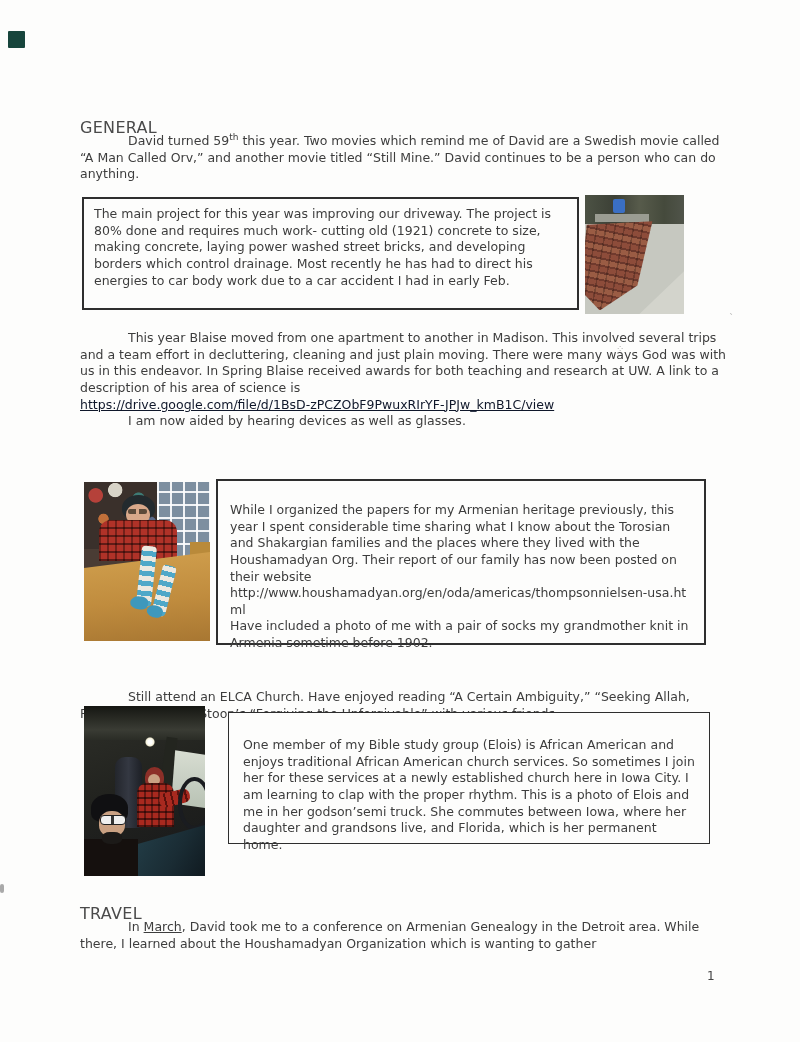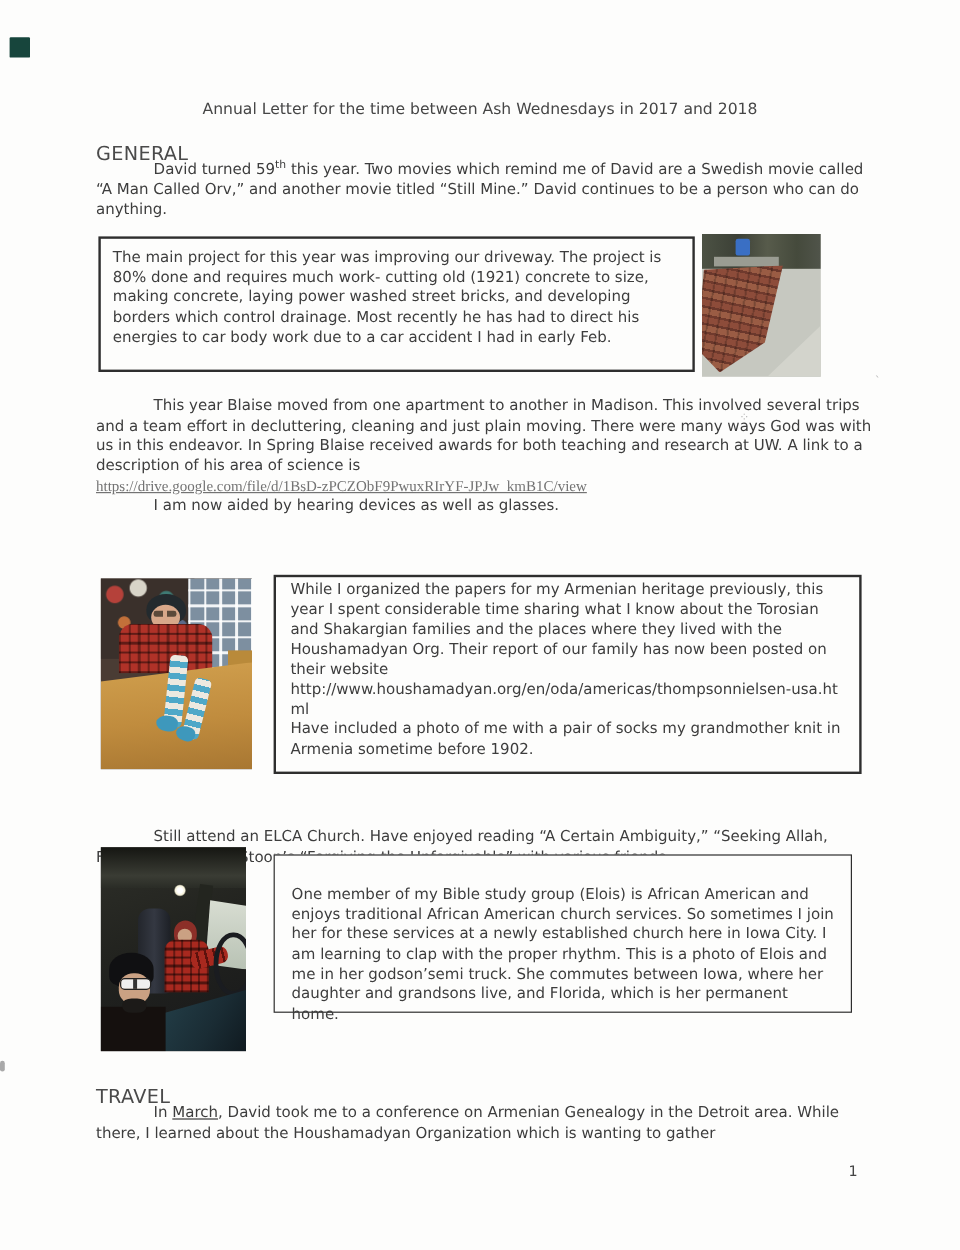--- a/index.html
+++ b/index.html
@@ -17,21 +17,21 @@
   .abs{position:absolute;}
   .indent{text-indent:48px;margin:0;}
   p{margin:0;}
   .title{width:100%;text-align:center;font-size:13px;color:#464646;}
   .heading{font-size:16px;color:#4a4a4a;letter-spacing:.3px;}
   .box{
     border:2px solid #2e2e2e;
     box-sizing:border-box;
     background:#fdfdfc;
   }
-  a.doc-link{color:#737373;text-decoration:underline;word-break:break-all;font-family:Liberation Serif, serif;}
+  a.doc-link{color:#0f172a;text-decoration:underline;word-break:break-all;}
   .plain-url{word-break:break-all;}
   .u{text-decoration:underline;}
   sup{font-size:9px;line-height:0;}
   .pagenum{font-size:12px;color:#444;}
   .corner-mark{background:#17453c;width:17px;height:17px;border-radius:1px;}
   .artifact{color:#b9b9b9;font-size:10px;}
   .edge-tick{width:4px;height:9px;background:#a9a9a9;border-radius:2px;}
 
   
   .photo{overflow:hidden;position:absolute;}
@@ -121,21 +121,20 @@
 </head>
 <body>
 
 <div class="sheet">
 
   <div class="abs corner-mark" style="left:8px;top:31px;"></div>
   <div class="abs artifact" style="left:729px;top:312px;">`</div>
   <div class="abs artifact" style="left:616px;top:342px;">⁘</div>
   <div class="abs edge-tick" style="left:0px;top:884px;"></div>
 
-  <div class="abs title" style="top:83px;left:0;">Annual Letter for the time between Ash Wednesdays in 2017 and 2018</div>
 
   <div class="abs heading" style="left:80px;top:117px;">GENERAL</div>
 
   <p class="abs indent" style="left:80px;top:133px;width:644px;"><span>David turned 59</span><sup>th</sup><span> this year.  Two movies which remind me of David are a Swedish movie called “A Man Called Orv,” and another movie titled “Still Mine.” David continues to be a person who can do anything.</span></p>
 
   <div class="abs box" style="left:82px;top:197px;width:497px;height:113px;padding:7px 10px;">
     <p>The main project for this year was improving our driveway.  The project is 80% done and requires much work- cutting old (1921) concrete to size, making concrete, laying power washed street bricks, and developing borders which control drainage.  Most recently he has had to direct his energies to car body work due to a car accident I had in early Feb.</p>
   </div>
   <div class="photo ph-driveway" style="left:585px;top:195px;width:99px;height:119px;">
     <div class="drv-top"></div>
@@ -156,21 +155,21 @@
     <div class="sk-grid"></div>
     <div class="sk-hair"></div>
     <div class="sk-face"></div>
     <div class="sk-glasses"></div>
     <div class="sk-plaid"></div>
     <div class="sk-chair"></div>
     <div class="sk-table"></div>
     <div class="sk-sock1"></div>
     <div class="sk-sock2"></div>
   </div>
-  <div class="abs box" style="left:228px;top:479px;width:490px;height:166px;padding:2px 12px;">
+  <div class="abs box" style="left:216px;top:479px;width:490px;height:166px;padding:21px 12px;">
     <p>While I organized the papers for my Armenian heritage previously, this year I spent considerable time sharing what I know about the Torosian and Shakargian families and the places where they lived with the Houshamadyan Org.  Their report of our family has now been posted on their website</p>
     <p class="plain-url">http://www.houshamadyan.org/en/oda/americas/thompsonnielsen-usa.html</p>
     <p>Have included a photo of me with a pair of socks my grandmother knit in Armenia sometime before 1902.</p>
   </div>
 
   <p class="abs indent" style="left:80px;top:656px;width:650px;margin-top:33px;">Still attend an ELCA Church.   Have enjoyed reading “A Certain Ambiguity,” “Seeking Allah, Finding Jesus” and Stoop’s “Forgiving the Unforgivable” with various friends.</p>
 
   <div class="photo ph-truck" style="left:84px;top:706px;width:121px;height:170px;">
     <div class="tk-ceil"></div>
     <div class="tk-light"></div>

